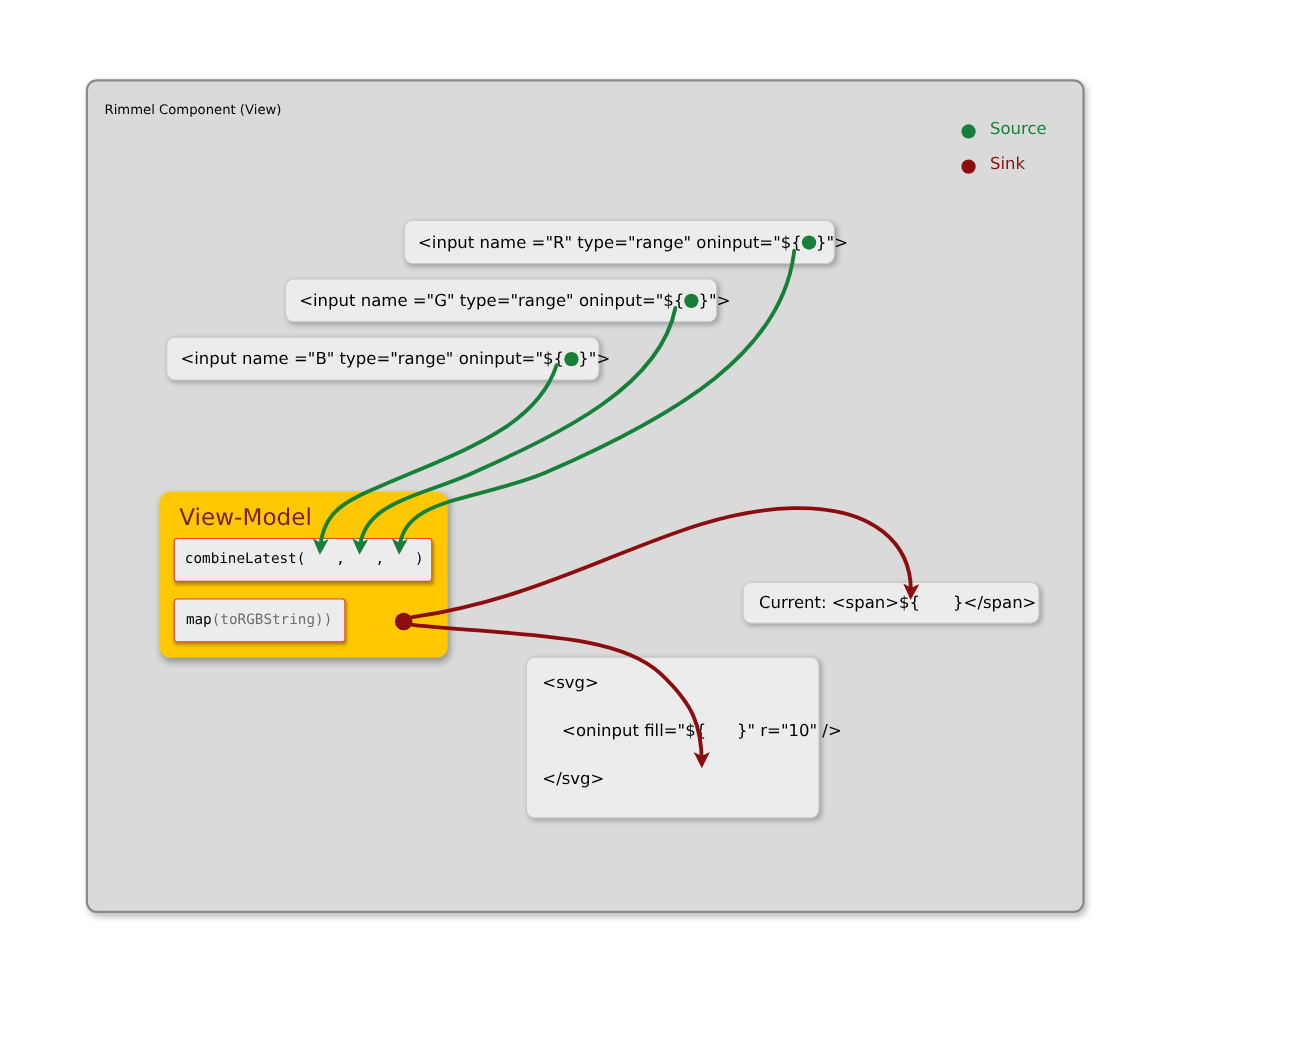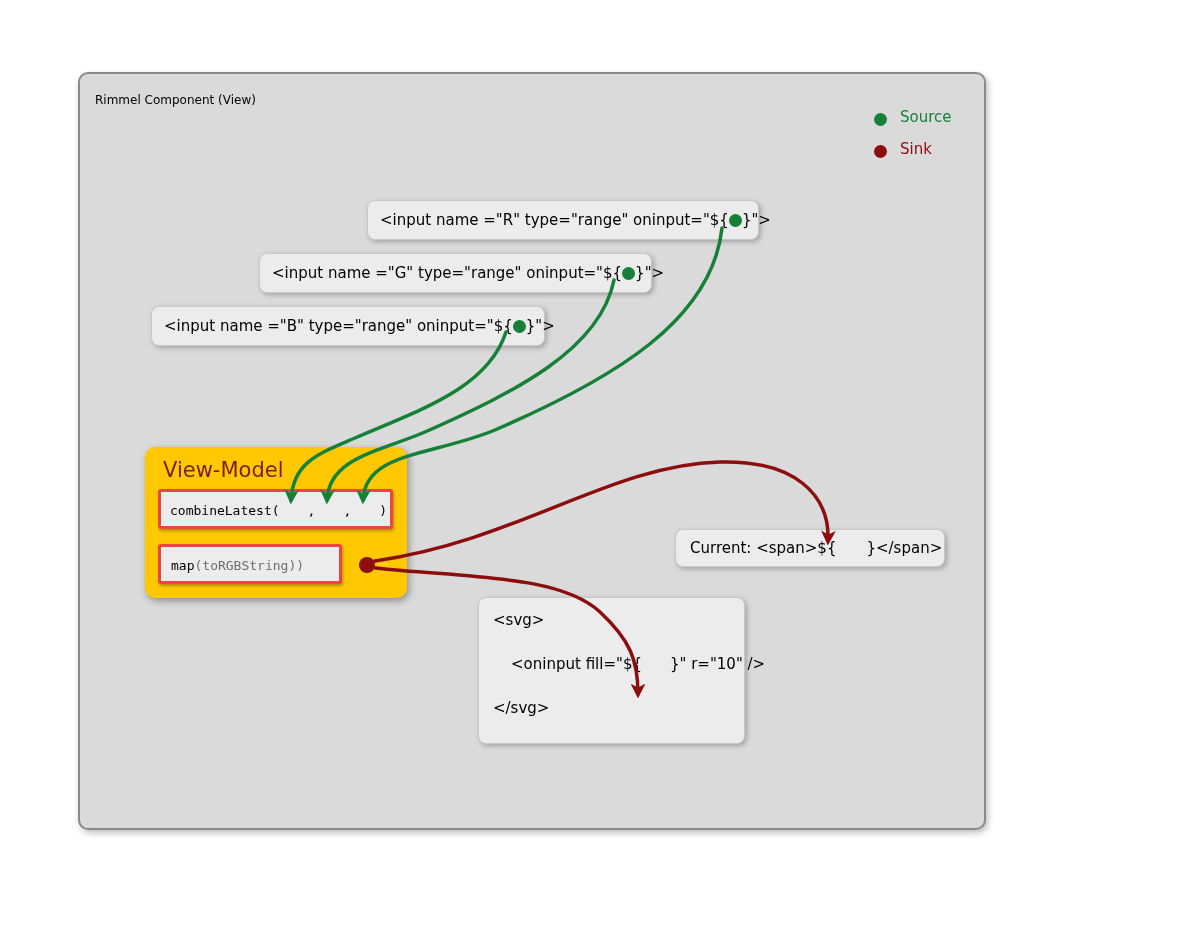--- a/index.html
+++ b/index.html
@@ -28,25 +28,25 @@
 
   .dot{display:inline-block;border-radius:50%}
   .dot-source{background:var(--source-color,#168039)}
   .dot-sink{background:var(--sink-color,#8b0d0d)}
   .inline-dot{width:13px;height:13px;vertical-align:-2px}
   .legend-dot{width:13px;height:13px;flex:0 0 auto}
 
   .vm{position:absolute;left:145px;top:447px;width:262px;height:151px;background:var(--vm-bg,#ffc800);
       border-radius:10px;box-shadow:2px 3px 7px rgba(0,0,0,.35);z-index:2}
   .vm-title{position:absolute;left:18px;top:11px;font-size:21px;color:#7f1d1d}
-  .vm-inner{position:absolute;background:var(--box-bg,#ececec);border:3px solid #ef4444;border-radius:3px;
+  .vm-inner{position:absolute;background:var(--box-bg,#ececec);border:1px solid #ef4444;border-radius:3px;
             box-shadow:1px 2px 3px rgba(0,0,0,.3);
             font-family:"DejaVu Sans Mono","Liberation Mono",monospace;font-size:13px;color:#000;white-space:nowrap}
   .combine{left:13px;top:42px;width:235px;height:40px;line-height:38px;padding:0 9px}
-  .mapbox{left:13px;top:97px;width:184px;height:40px;line-height:38px;padding:0 10px}
+  .mapbox{left:13px;top:97px;width:156px;height:40px;line-height:38px;padding:0 10px}
   .dim{color:#6e6e6e}
   .slot{display:inline-block;width:22px;margin:0 3px}
   .slot.wide{width:24px}
 
   .sink-port{position:absolute;left:359px;top:557px;width:16px;height:16px;z-index:6}
 
   .current-box{left:675px;top:529px;width:270px;height:38px;line-height:36px;padding:0 14px}
 
   .svgbox{left:478px;top:597px;width:267px;height:147px}
   .svg-line{position:absolute;font-size:15px;white-space:nowrap}

